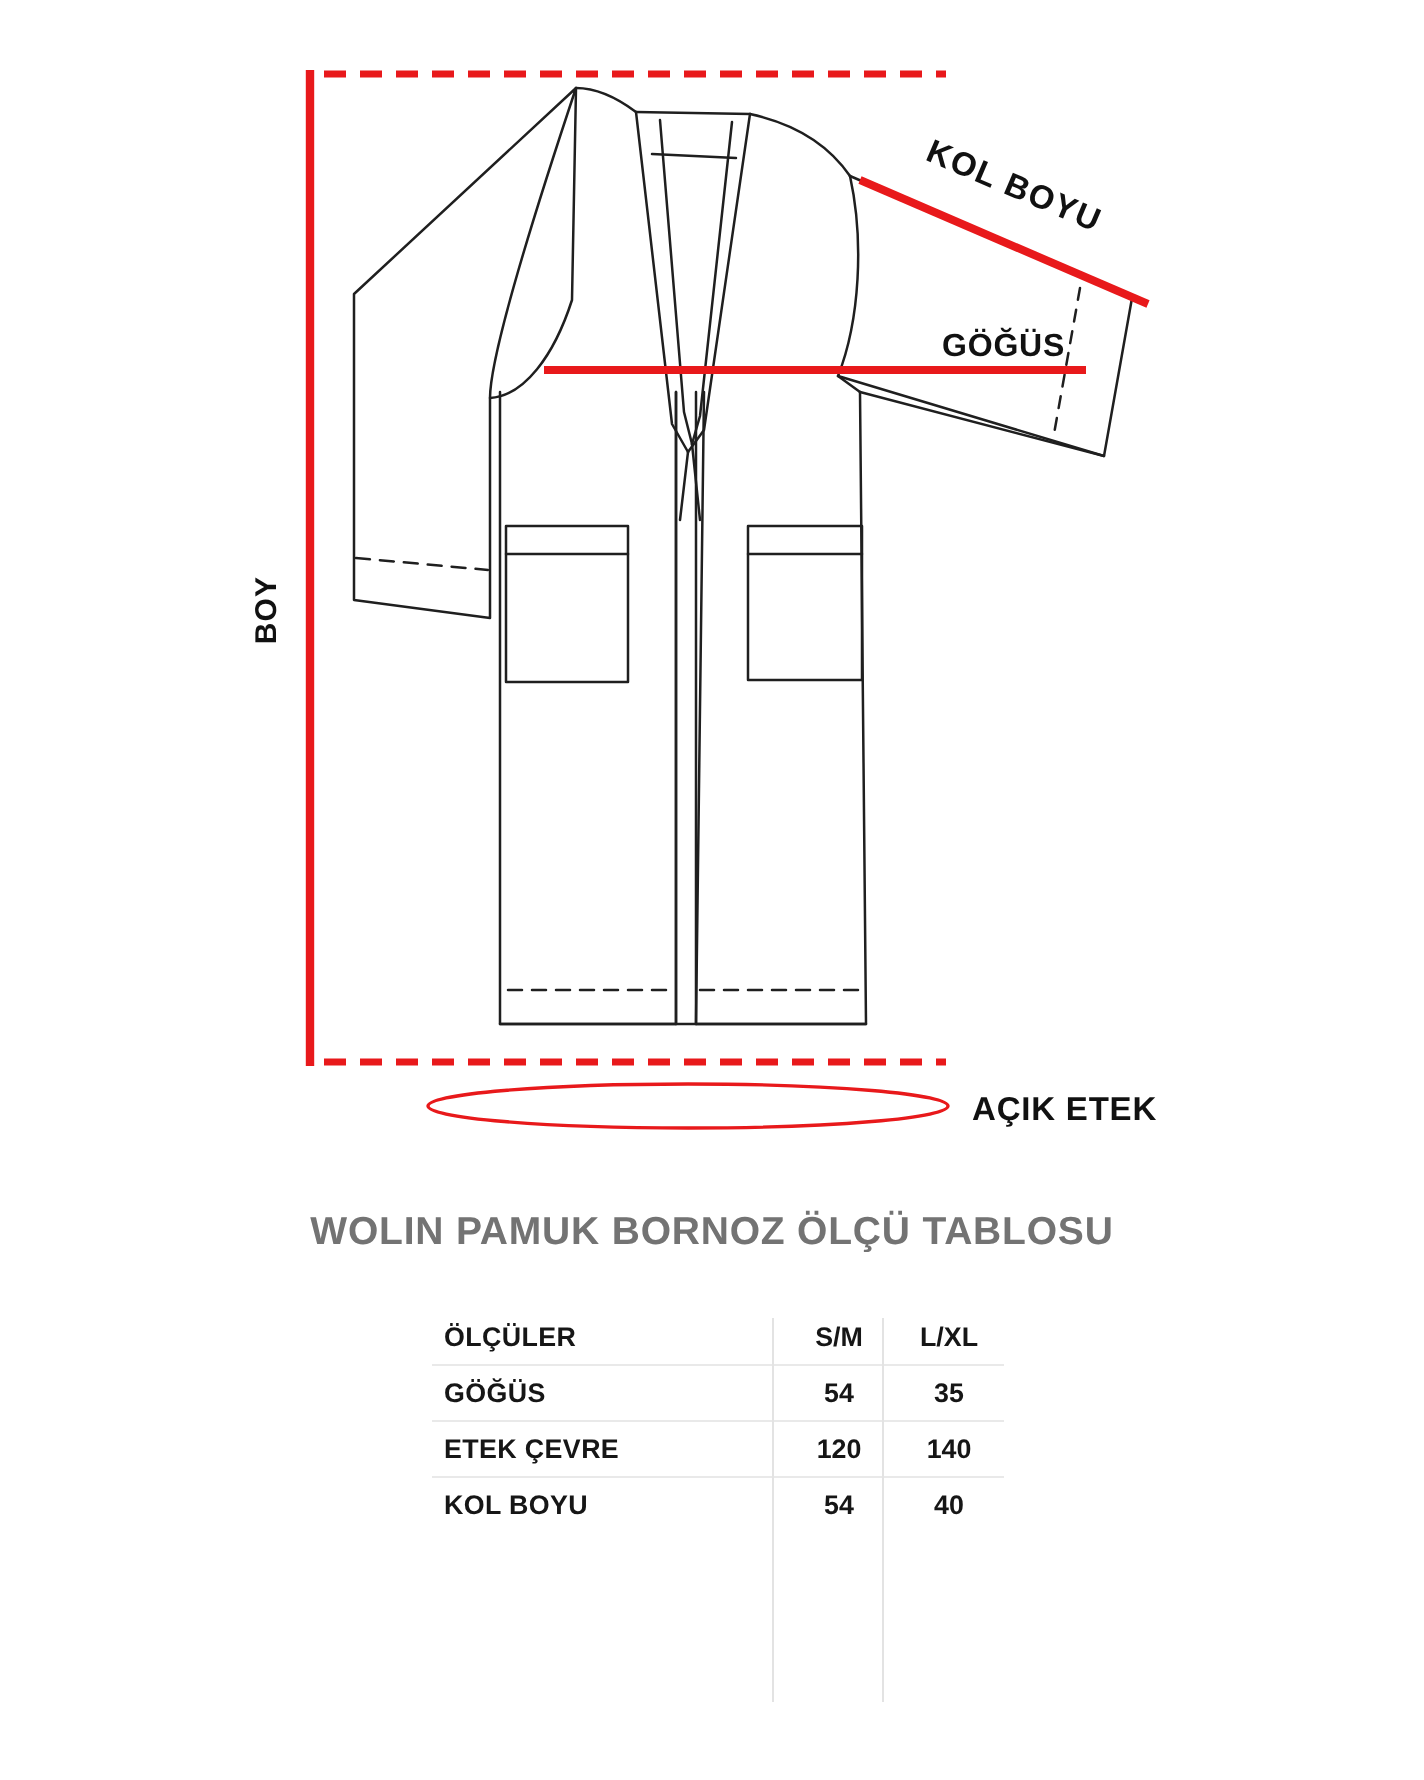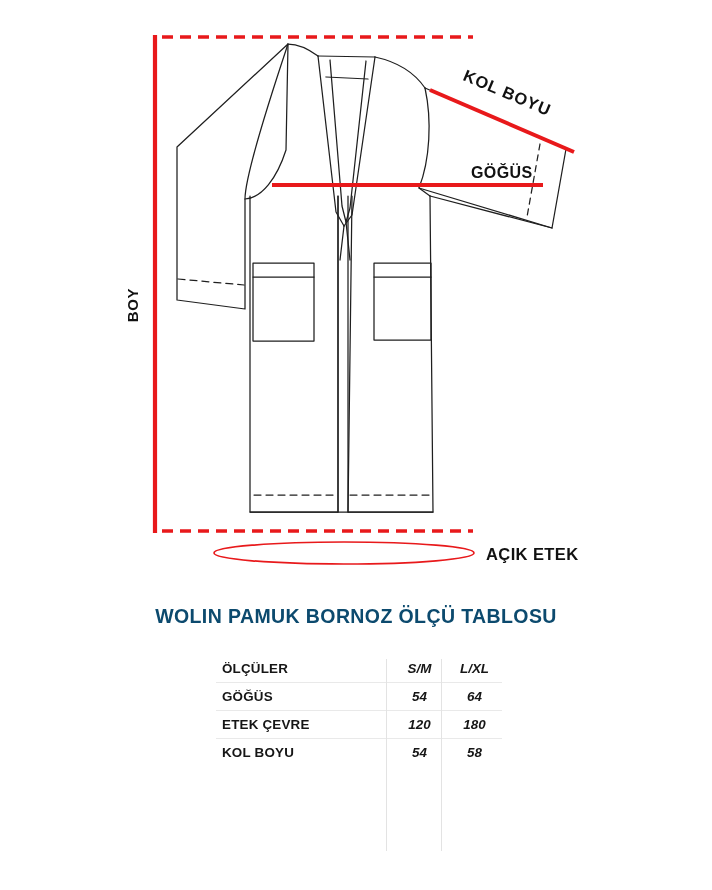--- a/index.html
+++ b/index.html
@@ -34,21 +34,21 @@
   }
   .tbl-title {
     position: absolute;
     left: 0;
     top: 605px;
     width: 712px;
     text-align: center;
     font-size: 19.5px;
     font-weight: bold;
     letter-spacing: 0.4px;
-    color: #0c4a6e;
+    color: #737373;
     font-family: "Liberation Sans", sans-serif;
   }
   #size-table-holder {
     position: absolute;
     left: 216px;
     top: 655px;
     width: 286px;
   }
   table.size-table {
     border-collapse: collapse;
@@ -70,21 +70,20 @@
     text-align: left;
     padding-left: 6px;
     width: 170px;
     letter-spacing: 0.2px;
     margin-top: 48px;
   }
   table.size-table th.c-val,
   table.size-table td.c-val {
     text-align: center;
     width: 55px;
-    font-style: italic;
   }
   table.size-table tbody tr {
     border-top: 1.6px solid #e9e9e9;
   }
   table.size-table thead tr th {
     border: none;
   }
   
   .vsep {
     position: absolute;
@@ -187,27 +186,27 @@
       <tr>
         <th class="c-label">ÖLÇÜLER</th>
         <th class="c-val">S/M</th>
         <th class="c-val">L/XL</th>
       </tr>
     </thead>
     <tbody id="table-body">
       <tr>
         <td class="c-label">GÖĞÜS</td>
         <td class="c-val">54</td>
-        <td class="c-val">64</td>
+        <td class="c-val">35</td>
       </tr>
       <tr>
         <td class="c-label">ETEK ÇEVRE</td>
         <td class="c-val">120</td>
-        <td class="c-val">180</td>
+        <td class="c-val">140</td>
       </tr>
       <tr>
         <td class="c-label">KOL BOYU</td>
         <td class="c-val">54</td>
-        <td class="c-val">58</td>
+        <td class="c-val">40</td>
       </tr>
     </tbody>
   </table>
 </div>
 
 </body></html>

